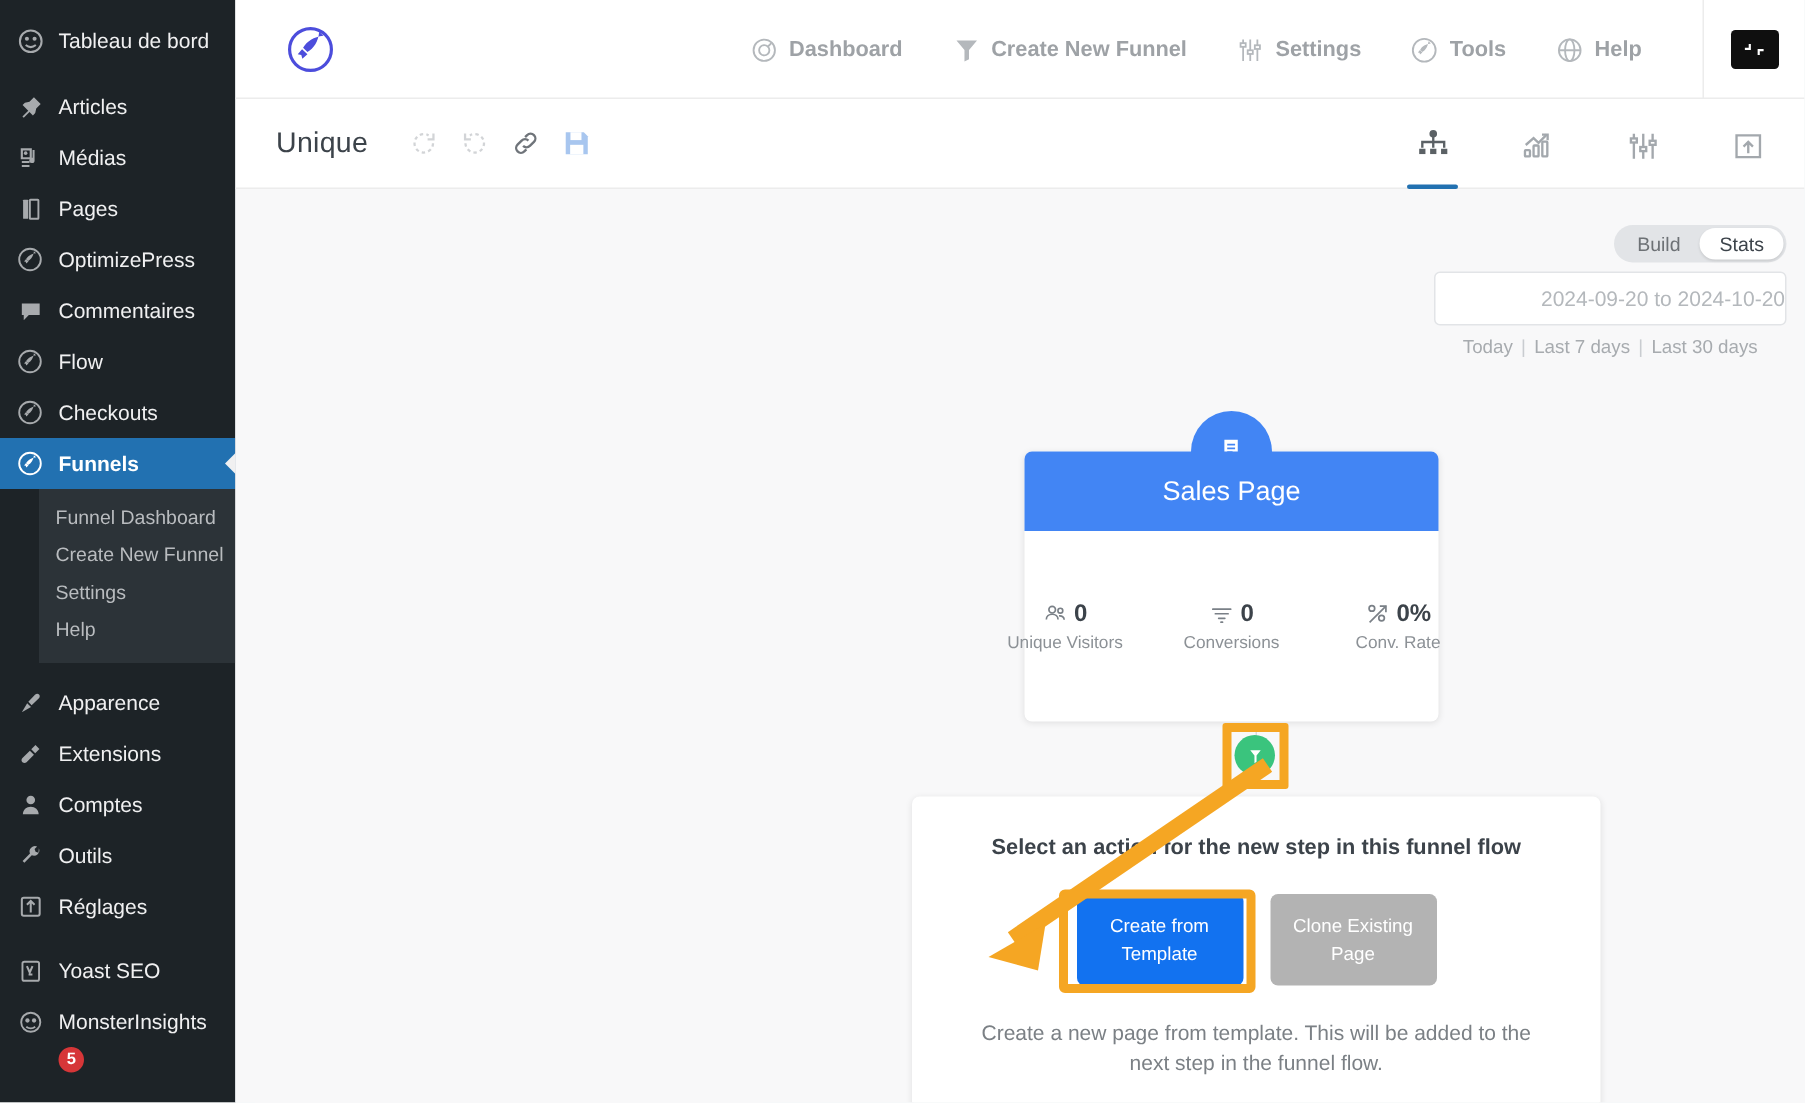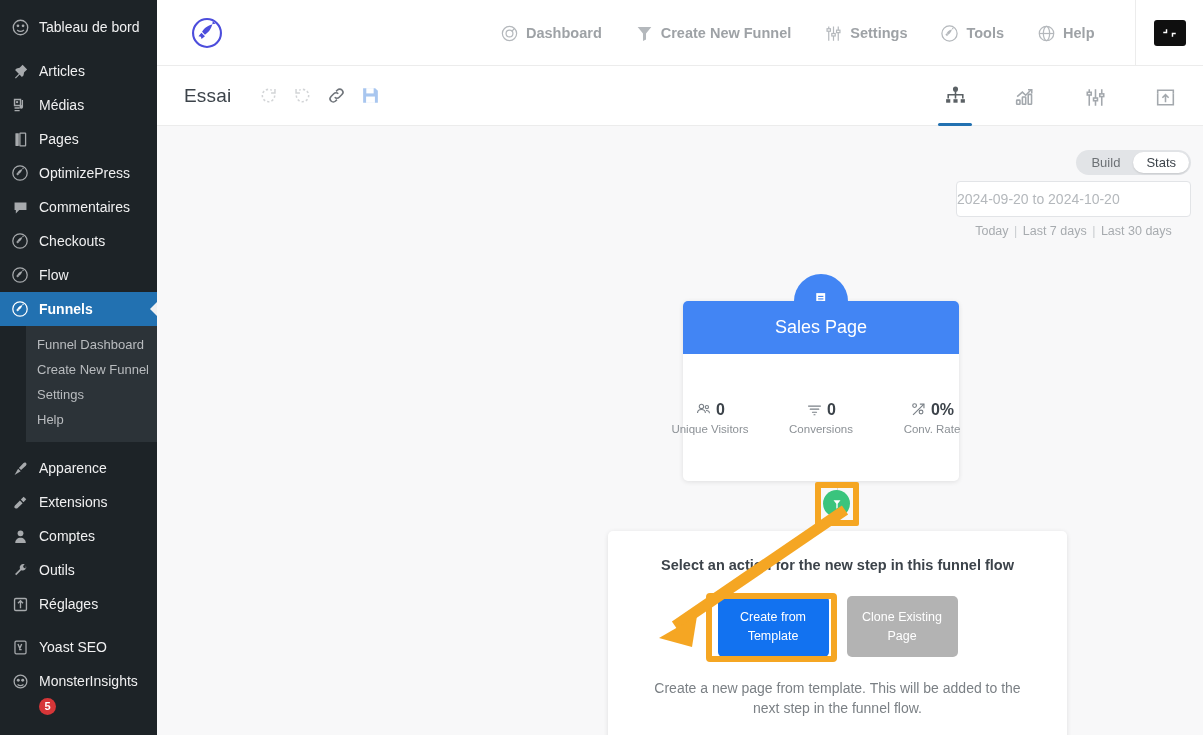--- a/index.html
+++ b/index.html
@@ -180,21 +180,21 @@
   .daterange {
     clear: both;
     margin-top: 31px;
     width: 100%;
     border: 1px solid #e2e4e7;
     background: #fff;
     border-radius: 4px;
     padding: 9px 0;
     font-size: 14px;
     color: #b4b8bc;
-    text-align: left;
+    text-align: right;
     cursor: pointer;
   }
   .quick { margin-top: 7px; font-size: 12.5px; color: #a7abaf; }
   .quick span { cursor: pointer; }
   .quick i { font-style: normal; color: #c9ccd0; padding: 0 2px; }
 
   
   .step-card {
     position: absolute;
     left: 526px; top: 175px;
@@ -380,32 +380,32 @@
     </div>
 
     <div class="sb-item">
       <span class="sb-ico">
         <svg width="18" height="18" viewBox="0 0 20 20" fill="none" stroke="currentColor" stroke-width="1.4">
             <circle cx="10" cy="10" r="8"></circle>
             <path d="M14.5 5.4c-3.6.3-6 2-7.4 4.3l1.5 1.5c2.3-1.4 4-3.8 4.3-7.4z" fill="currentColor" stroke="none"></path>
             <path d="M7.1 9.7 5.6 11.4l1.2.3.4 1.2 1.7-1.5" fill="currentColor" stroke="none"></path>
           </svg>
       </span>
-      <span>Checkouts</span>
+      <span>Flow</span>
     </div>
 
     <div class="sb-item">
       <span class="sb-ico">
         <svg width="18" height="18" viewBox="0 0 20 20" fill="none" stroke="currentColor" stroke-width="1.4">
             <circle cx="10" cy="10" r="8"></circle>
             <path d="M14.5 5.4c-3.6.3-6 2-7.4 4.3l1.5 1.5c2.3-1.4 4-3.8 4.3-7.4z" fill="currentColor" stroke="none"></path>
             <path d="M7.1 9.7 5.6 11.4l1.2.3.4 1.2 1.7-1.5" fill="currentColor" stroke="none"></path>
           </svg>
       </span>
-      <span>Flow</span>
+      <span>Checkouts</span>
     </div>
 
     <div class="sb-item active">
       <span class="sb-ico">
         <svg width="18" height="18" viewBox="0 0 20 20" fill="none" stroke="currentColor" stroke-width="1.4">
             <circle cx="10" cy="10" r="8"></circle>
             <path d="M14.5 5.4c-3.6.3-6 2-7.4 4.3l1.5 1.5c2.3-1.4 4-3.8 4.3-7.4z" fill="currentColor" stroke="none"></path>
             <path d="M7.1 9.7 5.6 11.4l1.2.3.4 1.2 1.7-1.5" fill="currentColor" stroke="none"></path>
           </svg>
       </span>
@@ -565,21 +565,21 @@
         <div class="fs-box">
           <svg width="17" height="14" viewBox="0 0 20 16" fill="none" stroke="#fff" stroke-width="1.7" stroke-linecap="square">
             <path d="M6.5 4.5v3h-3"></path>
               <path d="M13.5 11.5v-3h3"></path>
           </svg>
         </div>
       </div>
     </div>
 
     <div class="subbar">
-      <span class="funnel-title">Essai</span>
+      <span class="funnel-title">Unique</span>
 
       <span class="tool-ico disabled">
         <svg width="19" height="19" viewBox="0 0 20 20" fill="none" stroke="#7a8087" stroke-width="1.6" stroke-dasharray="2.4 2.2">
             <path d="M16.5 10a6.5 6.5 0 1 1-3.1-5.5"></path>
             <path d="M16.8 3.2v4.1h-4.1" stroke-dasharray="0"></path>
           </svg>
       </span>
       <span class="tool-ico disabled">
         <svg width="19" height="19" viewBox="0 0 20 20" fill="none" stroke="#7a8087" stroke-width="1.6" stroke-dasharray="2.4 2.2">
             <path d="M3.5 10a6.5 6.5 0 1 0 3.1-5.5"></path>

